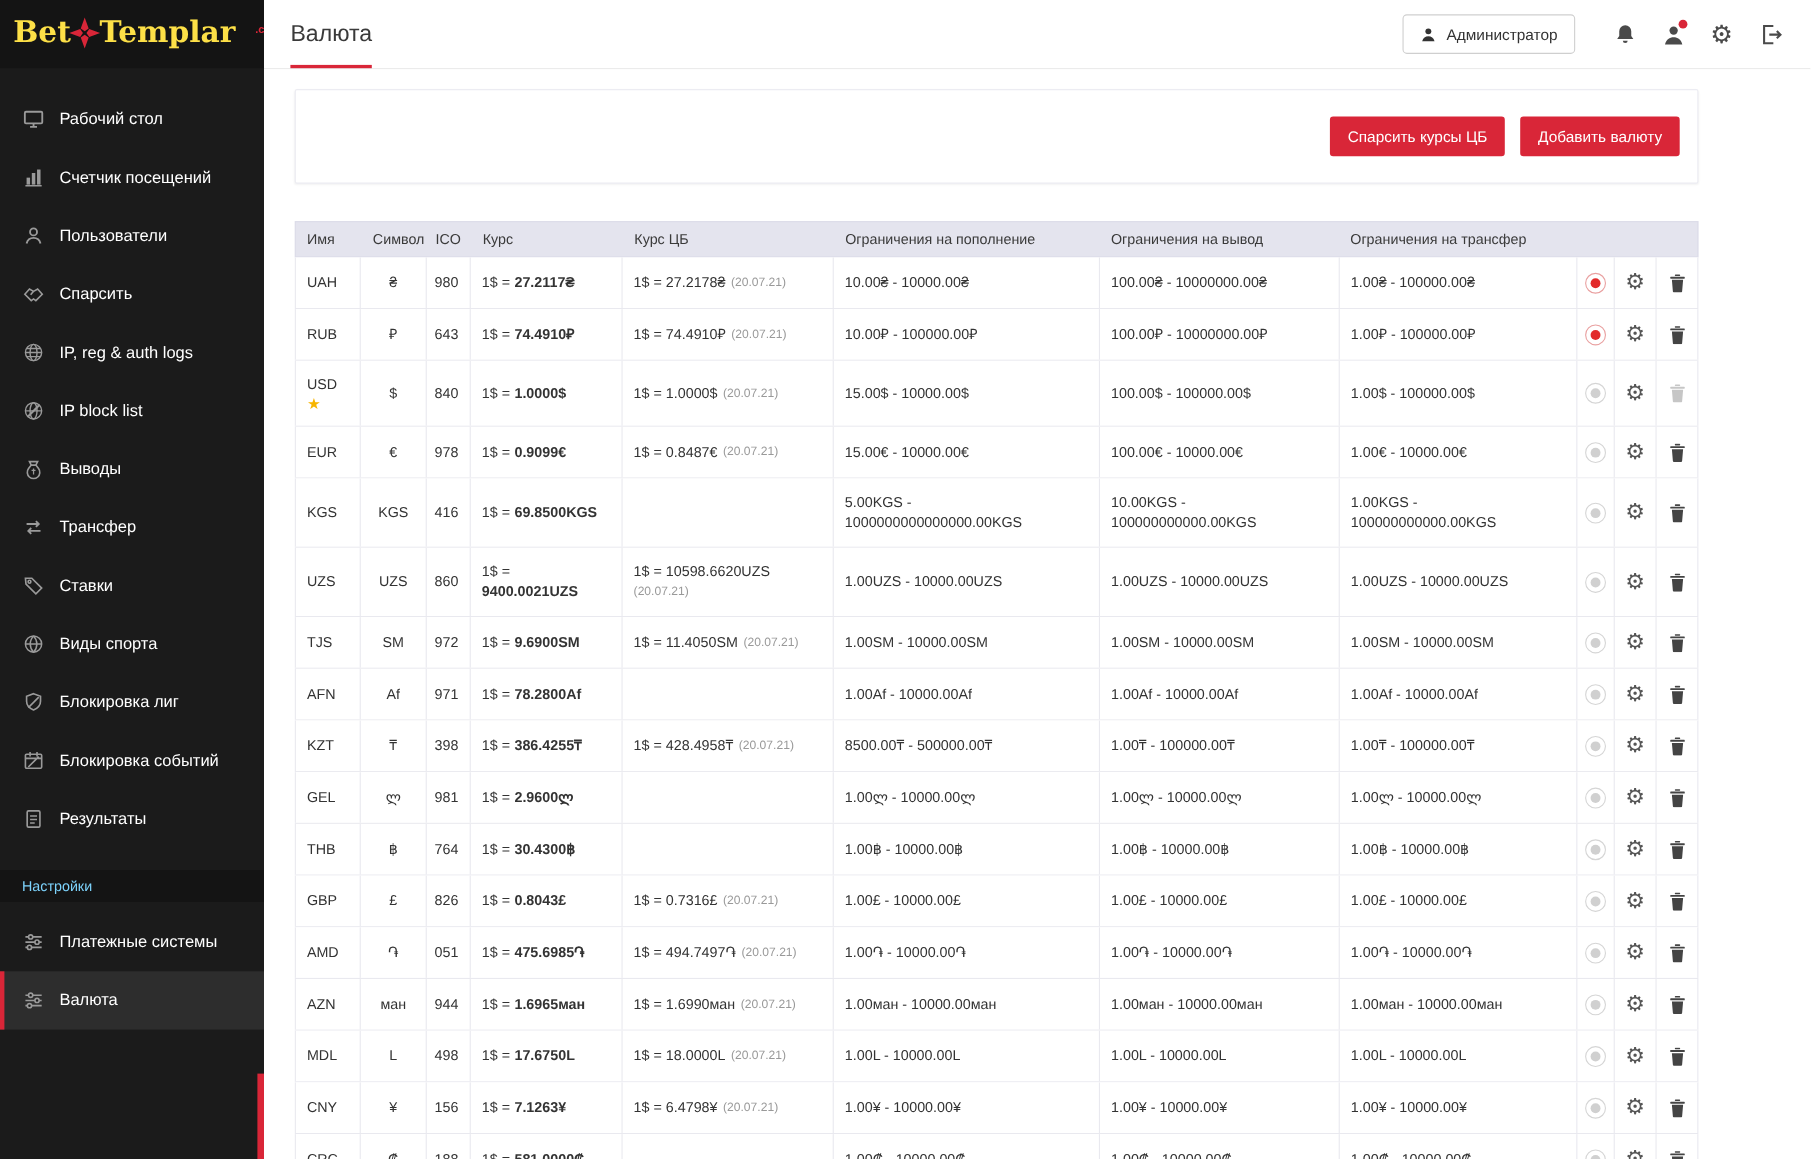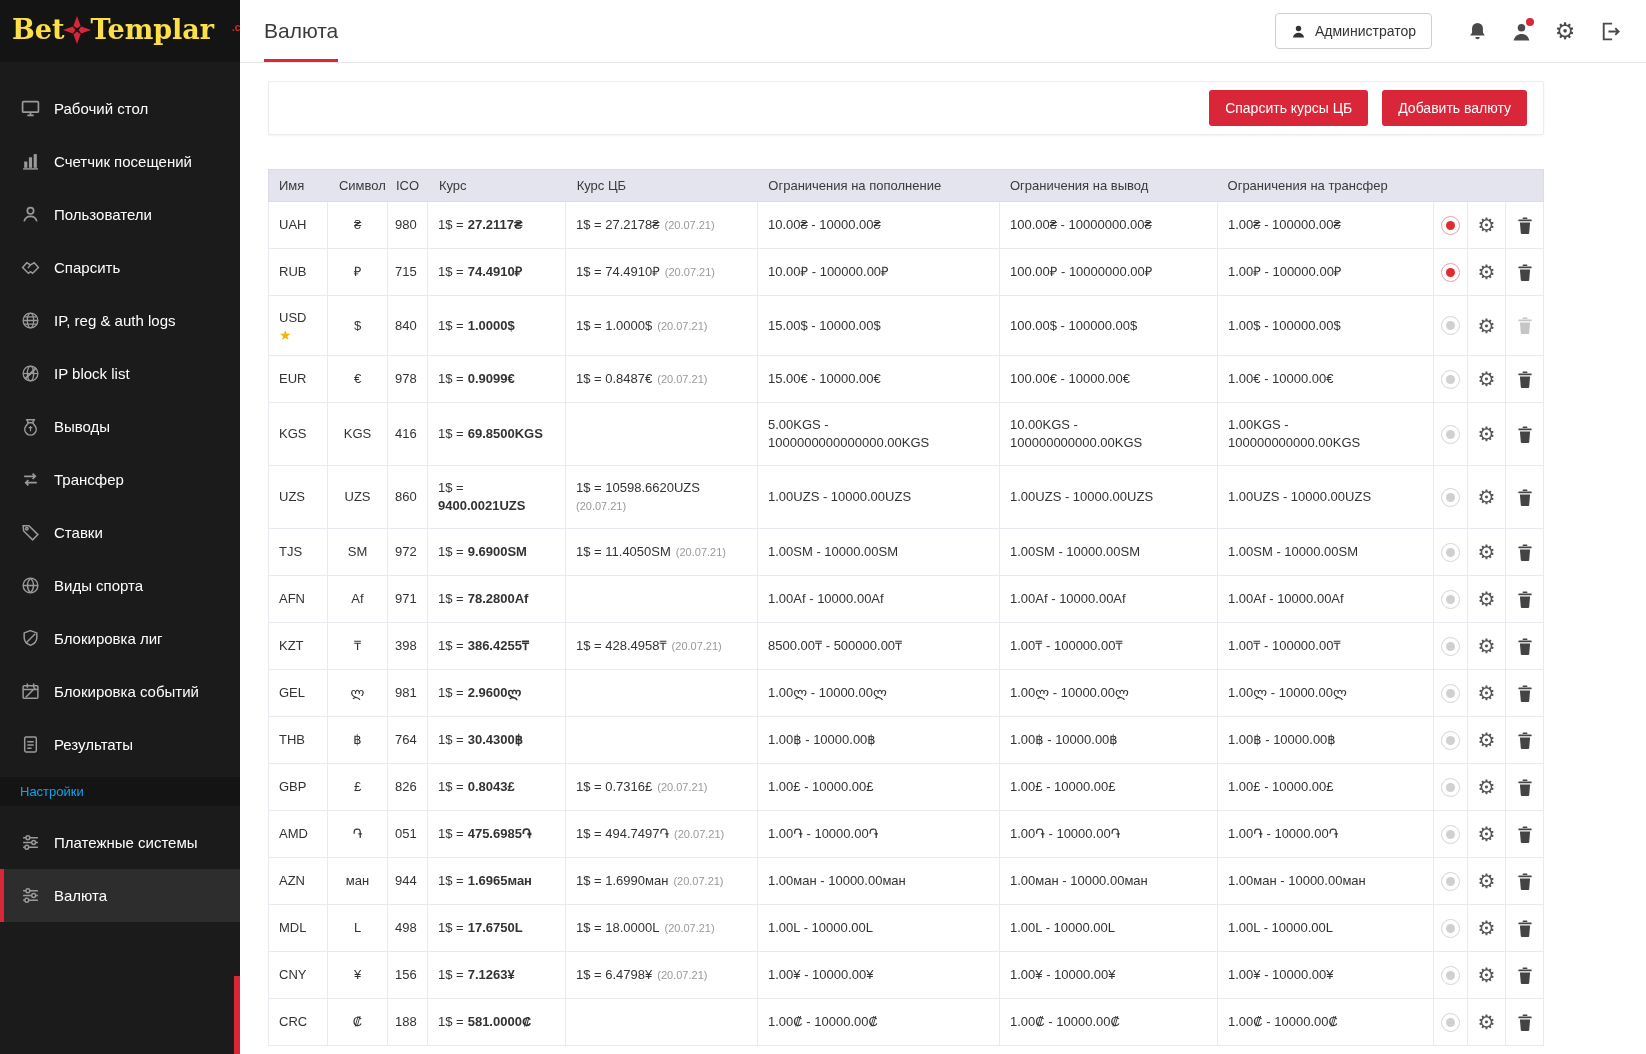--- a/index.html
+++ b/index.html
@@ -18,39 +18,39 @@
   .logo{height:62px;display:flex;align-items:flex-start;padding:12px 12px 0 12px;background:#141414;cursor:pointer;white-space:nowrap}
   .logo-text{font-family:"DejaVu Serif",serif;font-weight:bold;font-size:27px;color:#fde047;line-height:36px}
   .logo-cross{display:inline-flex;width:32px;height:32px;margin:2px -3px 0 -3px}
   .logo-tld{color:var(--accent);font-size:10px;font-weight:bold;position:relative;top:10px;margin-left:18px}
   .side-menu.primary{padding-top:20px}
   .side-menu.settings{padding-top:10px}
   .side-item{display:flex;gap:14px;padding:16px 16px;font-size:15px;line-height:21px;color:#fff;cursor:pointer;border-left:4px solid transparent}
   .side-item.active{background:#2d2d2d;border-left-color:var(--accent)}
   .side-icon{width:20px;height:20px;min-width:20px;color:#9a9a9a;display:inline-flex;align-items:center;justify-content:center}
   .side-icon svg{width:19px;height:19px}
-  .side-section{margin-top:6px;padding:7px 20px;font-size:13px;color:#0ea5e9;background:#141414}
+  .side-section{margin-top:20px;padding:7px 20px;font-size:13px;color:#7dd3fc;background:#141414}
   .side-scroll{position:absolute;right:0;bottom:0;width:6px;height:78px;background:var(--accent);cursor:pointer}
 
   
   .main{flex:1;display:flex;flex-direction:column;min-width:0}
   .topbar{height:63px;min-height:63px;border-bottom:1px solid #e6e6e6;display:flex;align-items:center;justify-content:space-between;padding:0 24px;background:#fff}
   .page-title-wrap{position:relative;height:100%;display:flex;align-items:center}
   .page-title{font-size:21px;color:#3a3a3a}
   .page-title-wrap::after{content:"";position:absolute;left:0;bottom:0;height:3px;width:100%;background:var(--accent)}
   .topbar-right{display:flex;align-items:center;gap:18px}
   .admin-btn{display:flex;align-items:center;gap:9px;border:1px solid #cfcfcf;border-radius:4px;padding:9px 15px;font-size:14px;color:#333;background:#fff;cursor:pointer;font-family:inherit;margin-right:14px}
   .admin-ic svg{width:15px;height:15px;display:block}
   .icon-btn{width:26px;height:26px;display:inline-flex;align-items:center;justify-content:center;color:#4a4a4a;cursor:pointer;position:relative}
   .icon-btn svg{width:21px;height:21px}
   .gear-glyph{font-size:23px;line-height:26px;color:#4a4a4a}
   .badge::after{content:"";position:absolute;top:0;right:0;width:8px;height:8px;border-radius:50%;background:var(--accent)}
 
   .content{padding:18px 28px;flex:1;overflow:hidden;background:#fff}
-  .toolbar{width:1276px;background:#fff;border:1px solid #ececf2;border-radius:2px;box-shadow:0 1px 2px rgba(0,0,0,.05);padding:8px 16px;display:flex;justify-content:flex-end;gap:14px;margin-bottom:34px}
+  .toolbar{width:1276px;background:#fff;border:1px solid #ececf2;border-radius:2px;box-shadow:0 1px 2px rgba(0,0,0,.05);padding:24px 16px;display:flex;justify-content:flex-end;gap:14px;margin-bottom:34px}
   .btn{background:var(--accent);color:#fff;border:none;border-radius:3px;padding:10px 16px;font-size:14px;cursor:pointer;font-family:inherit}
 
   
   .table{width:1276px;font-size:13px}
   .thead{display:flex;background:#e4e4ee;border:1px solid #dcdce8}
   .th{padding:8px 10px;color:#3a3a3a}
   .tbody .trow{display:flex;background:#fff;border-bottom:1px solid var(--border)}
   .td{padding:13px 10px;border-right:1px solid var(--border);display:flex;align-items:center;line-height:18px;word-break:break-word}
   .trow .td:first-child{border-left:1px solid var(--border)}
   .col-name{width:60px;flex-direction:column;align-items:flex-start;justify-content:center;gap:1px}
@@ -337,21 +337,21 @@
                   </svg>
       </span>
     </div>
   </div>
             <div class="trow">
     <div class="td col-name">
       <span class="cname">RUB</span>
 
     </div>
     <div class="td col-symbol">₽</div>
-    <div class="td col-ico">715</div>
+    <div class="td col-ico">643</div>
     <div class="td col-rate">
       <span>1$ =</span>
       <b>74.4910₽</b>
     </div>
     <div class="td col-cb">
       <span>1$ = 74.4910₽</span>
       <span class="cb-date">(20.07.21)</span>
     </div>
     <div class="td col-dep">10.00₽ - 100000.00₽</div>
     <div class="td col-wd">100.00₽ - 10000000.00₽</div>

